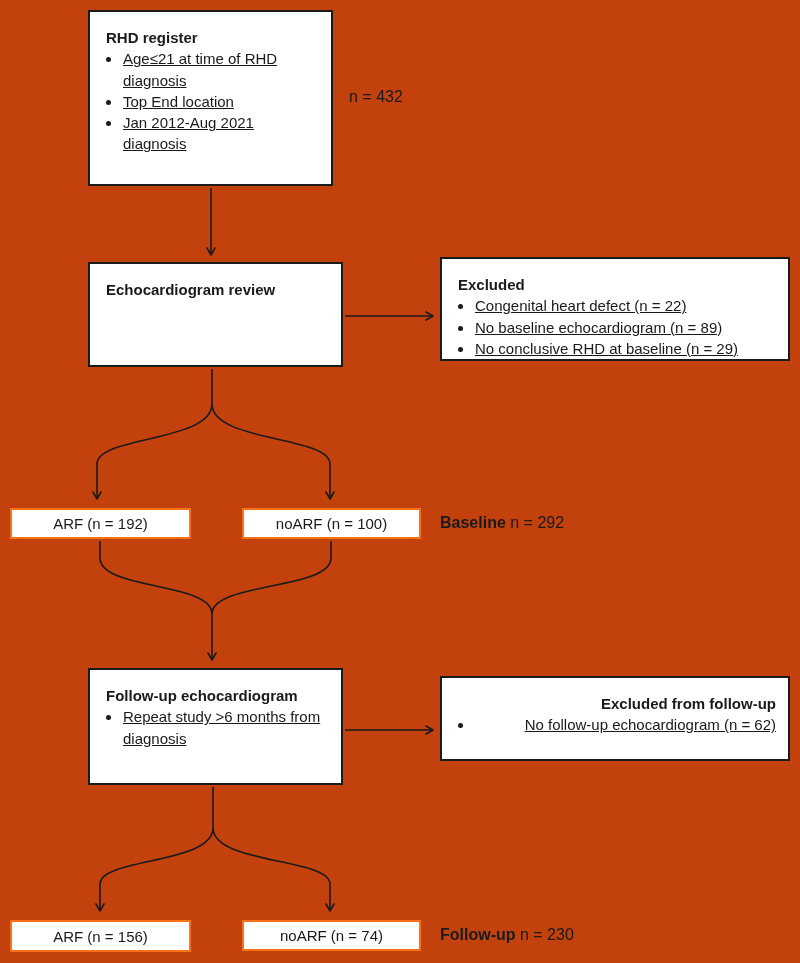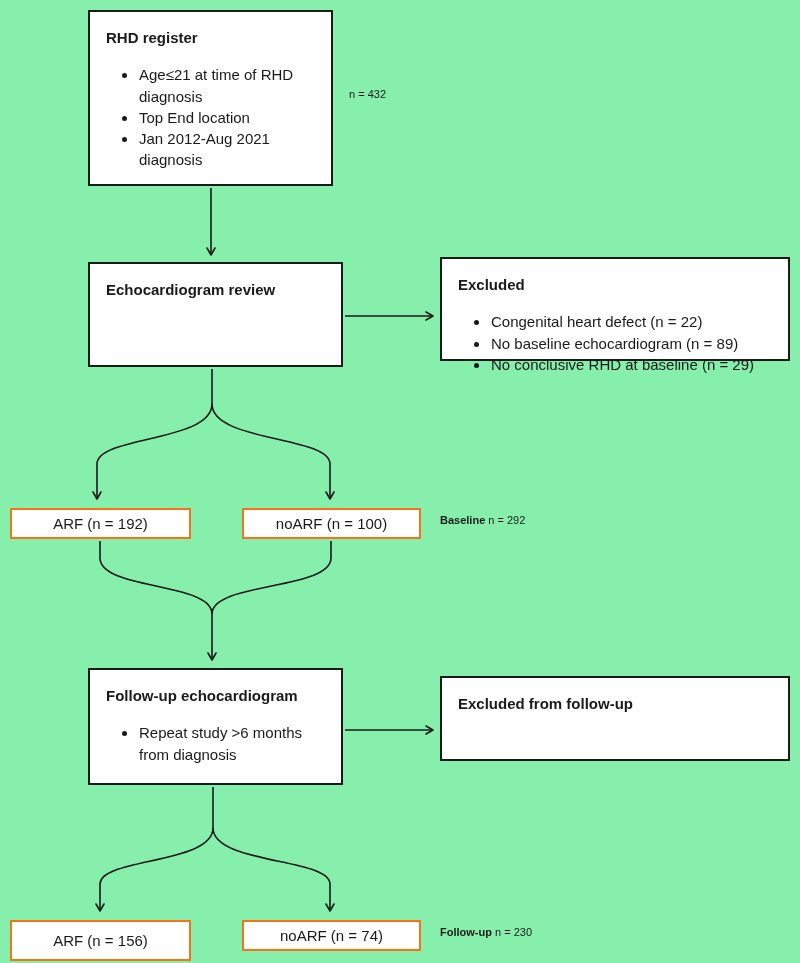--- a/index.html
+++ b/index.html
@@ -5,21 +5,21 @@
   * { box-sizing: border-box; }
   html, body { margin: 0; padding: 0; background: #ffffff; }
   body {
     font-family: "Liberation Sans", sans-serif;
     color: #1a1a1a;
   }
   .canvas {
     position: relative;
     width: 800px;
     height: 963px;
-    background: #86efac;
+    background: #c2410c;
     overflow: hidden;
   }
   .arrows {
     position: absolute;
     left: 0; top: 0;
     width: 800px; height: 963px;
     pointer-events: none;
   }
   .box {
     position: absolute;
@@ -27,40 +27,41 @@
     background: #ffffff;
     padding: 15px 12px 10px 16px;
     font-size: 15px;
     line-height: 1.42;
   }
   .box-title {
     font-weight: bold;
     margin: 0;
   }
   .bullets {
-    margin: 16px;
+    margin: 0;
     padding-left: 16px;
     list-style: disc outside;
+    text-decoration: underline;
   }
   .bullets li {
     margin: 0;
     padding-left: 1px;
   }
   .small-box {
     position: absolute;
     border: 2px solid #f97316;
     background: #ffffff;
     display: flex;
     align-items: center;
     justify-content: center;
     font-size: 15px;
   }
   .side-label {
     position: absolute;
-    font-size: 11px;
+    font-size: 16px;
     white-space: nowrap;
   }
   .side-label .bold { font-weight: bold; }
 </style>
 </head>
 <body>
 
 <div class="canvas">
 
   <svg class="arrows" width="800" height="963" viewBox="0 0 800 963">
@@ -118,25 +119,28 @@
     <span class="bold">Baseline</span><span> n = 292</span>
   </div>
 
   <div class="box" style="left:88px; top:668px; width:255px; height:117px;">
     <div class="box-title">Follow-up echocardiogram</div>
     <ul class="bullets">
       <li>Repeat study &gt;6 months from diagnosis</li>
     </ul>
   </div>
 
-  <div class="box" style="left:440px; top:676px; width:350px; height:85px;">
+  <div class="box" style="left:440px; top:676px; width:350px; height:85px;text-align:right;">
     <div class="box-title">Excluded from follow-up</div>
+    <ul class="bullets">
+      <li>No follow-up echocardiogram (n = 62)</li>
+    </ul>
   </div>
 
-  <div class="small-box" style="left:10px; top:920px; width:181px; height:41px;">
+  <div class="small-box" style="left:10px; top:920px; width:181px; height:32px;">
     <span>ARF (n = 156)</span>
   </div>
   <div class="small-box" style="left:242px; top:920px; width:179px; height:31px;">
     <span>noARF (n = 74)</span>
   </div>
   <div class="side-label" style="left:440px; top:926px;">
     <span class="bold">Follow-up</span><span> n = 230</span>
   </div>
 
 </div>

